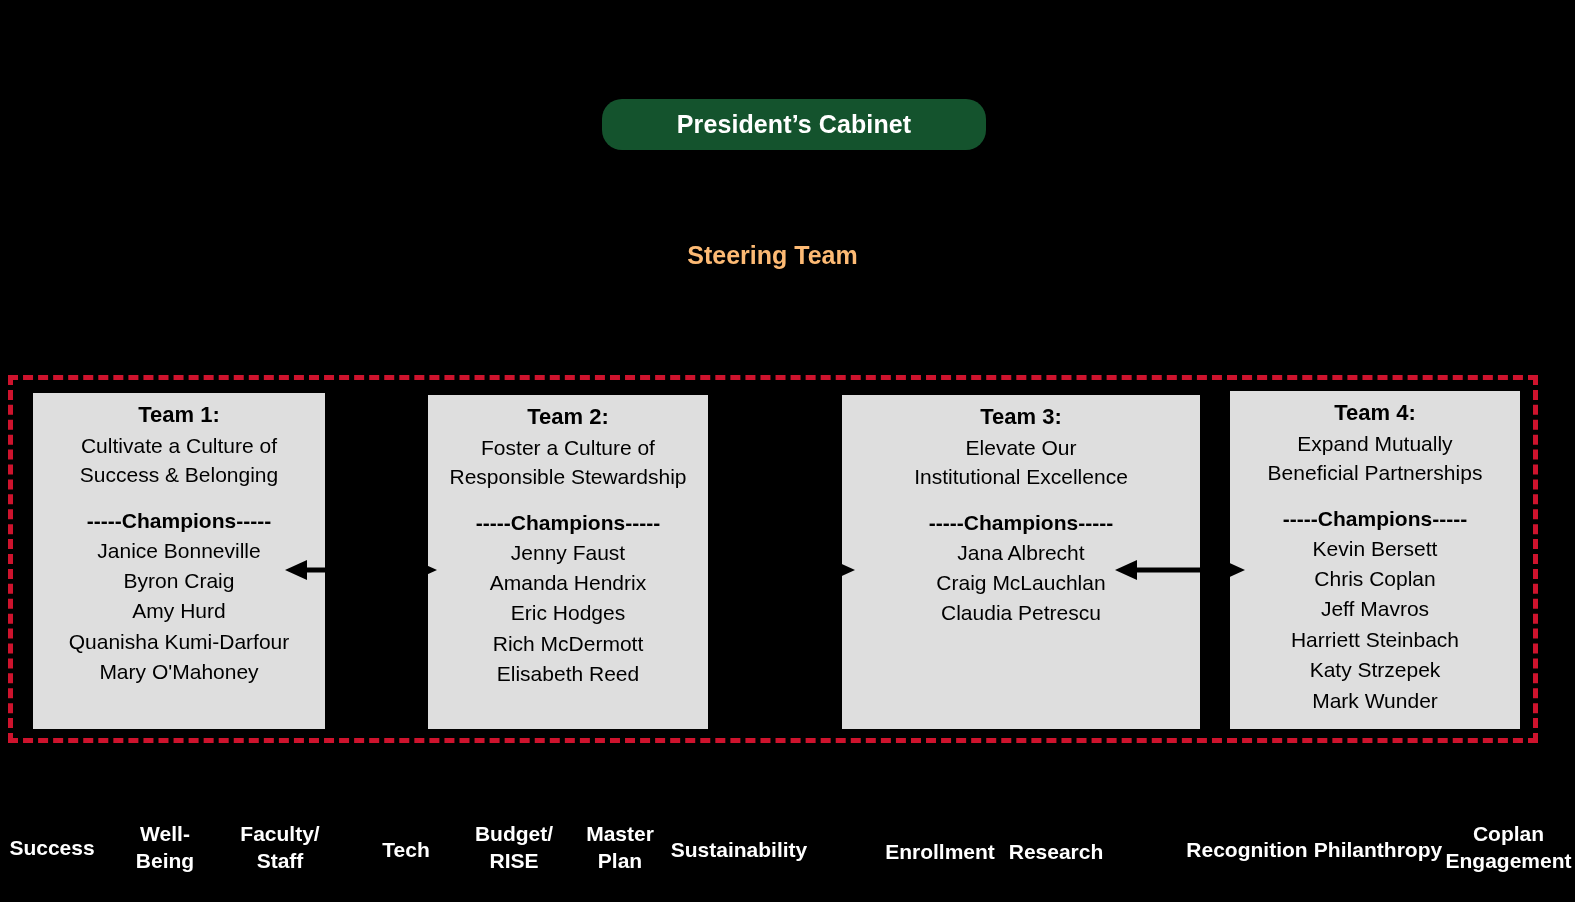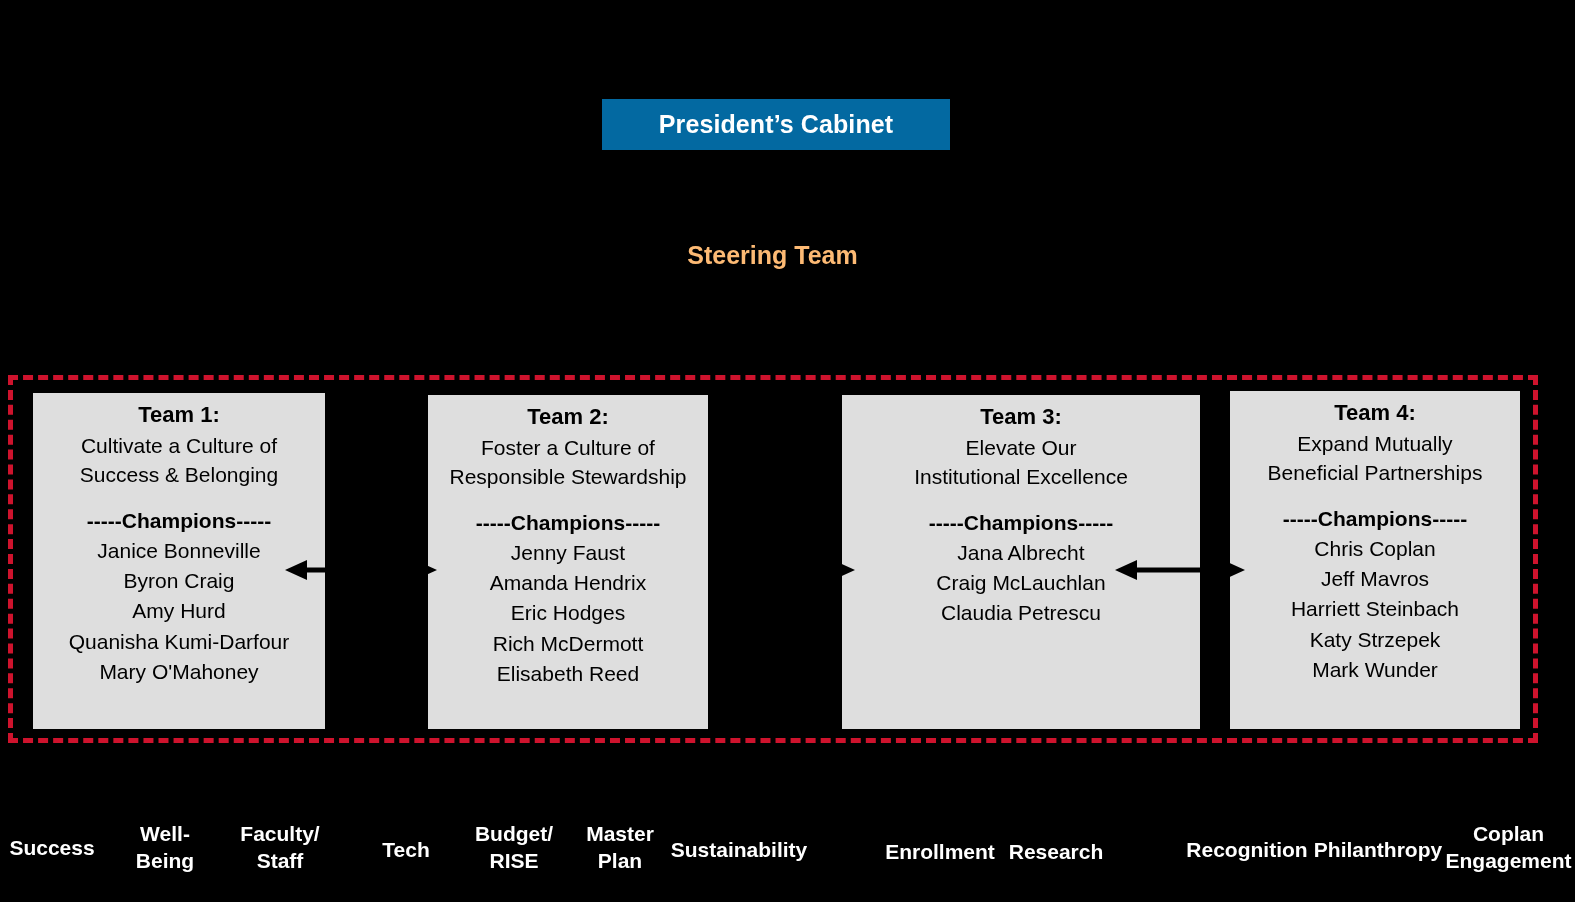--- a/index.html
+++ b/index.html
@@ -15,26 +15,27 @@
     width: 1575px;
     height: 902px;
     background: #000000;
   }
 
   
   #cabinet-banner {
     position: absolute;
     left: 602px;
     top: 99px;
-    width: 348px;
+    width: 384px;
     height: 51px;
-    background: #0369a1;
+    background: #14532d;
     display: flex;
     align-items: center;
     justify-content: center;
+    border-radius: 20px;
   }
   #cabinet-banner .label {
     color: #ffffff;
     font-size: 25px;
     font-weight: bold;
     letter-spacing: 0.1px;
     white-space: nowrap;
   }
 
   
@@ -174,20 +175,21 @@
     <div class="champion-name">Jana Albrecht</div>
     <div class="champion-name">Craig McLauchlan</div>
     <div class="champion-name">Claudia Petrescu</div>
   </div>
 
   <div class="team-box" id="team-box-4">
     <div class="team-title">Team 4:</div>
     <div class="team-goal">Expand Mutually</div>
     <div class="team-goal">Beneficial Partnerships</div>
     <div class="champions-header">-----Champions-----</div>
+    <div class="champion-name">Kevin Bersett</div>
     <div class="champion-name">Chris Coplan</div>
     <div class="champion-name">Jeff Mavros</div>
     <div class="champion-name">Harriett Steinbach</div>
     <div class="champion-name">Katy Strzepek</div>
     <div class="champion-name">Mark Wunder</div>
   </div>
 
   <div class="gap-arrow" id="gap-arrow-1">
     <svg width="152" height="30" viewBox="0 0 152 30">
       <line x1="18" y1="15" x2="134" y2="15" stroke="#000000" stroke-width="5"></line>

